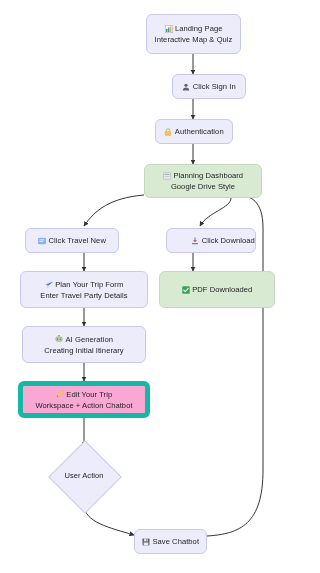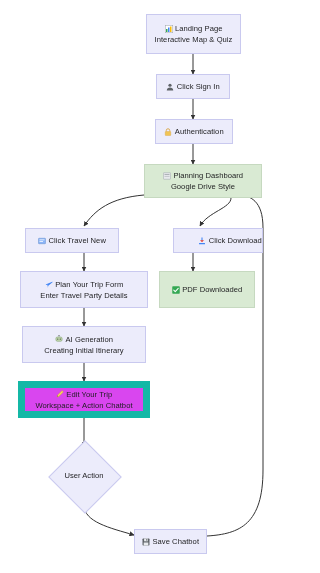--- a/index.html
+++ b/index.html
@@ -22,21 +22,21 @@
     width: 284px;
     height: 573px;
   }
   .node {
     position: absolute;
     box-sizing: border-box;
     display: flex;
     flex-direction: column;
     align-items: center;
     justify-content: center;
-    border-radius: 0;
+    border-radius: 6px;
     z-index: 2;
     overflow: hidden;
     white-space: nowrap;
   }
   .node .line {
     font-size: 7.6px;
     line-height: 11px;
     color: #1d1d1f;
     letter-spacing: 0.05px;
     display: flex;
@@ -60,22 +60,22 @@
   
   .n-purple {
     background: #ececfb;
     border: 1px solid #c9c9ef;
   }
   .n-green {
     background: #d9ead3;
     border: 1px solid #c6d9c0;
   }
   .n-orange {
-    background: #d946ef;
-    border: 7px solid #14b8a6;
+    background: #f9a8d4;
+    border: 5px solid #14b8a6;
   }
   
   .diamond {
     position: absolute;
     z-index: 2;
   }
   .diamond .dshape {
     position: absolute;
     left: 50%;
     top: 50%;
@@ -136,21 +136,21 @@
           <rect x="2" y="8" width="3" height="6" fill="#34a853"></rect>
           <rect x="6" y="5" width="3" height="9" fill="#4285f4"></rect>
           <rect x="10" y="3" width="3" height="11" fill="#fbbc05"></rect>
         </svg>
       </span>
       <span>Landing Page</span>
     </div>
     <div class="line2">Interactive Map &amp; Quiz</div>
   </div>
 
-  <div class="node n-purple" style="left:156px; top:74px; width:74px; height:25px;text-align:center;">
+  <div class="node n-purple" style="left:172px; top:74px; width:74px; height:25px;text-align:center;">
     <div class="line">
       <span class="ico">
         <svg width="8" height="8" viewBox="0 0 16 16">
           <circle cx="8" cy="4.5" r="3.2" fill="#5f6368"></circle>
           <path d="M1.5 15 C1.5 10.5 5 9 8 9 C11 9 14.5 10.5 14.5 15 Z" fill="#5f6368"></path>
         </svg>
       </span>
       <span>Click Sign In</span>
     </div>
   </div>
@@ -187,34 +187,34 @@
         <svg width="8" height="8" viewBox="0 0 16 16">
           <rect x="1" y="2.5" width="14" height="11" rx="1.2" fill="#8ab4f8" stroke="#5f87c4" stroke-width="0.9"></rect>
           <rect x="3" y="5" width="10" height="1.5" fill="#ffffff"></rect>
           <rect x="3" y="8" width="7" height="1.5" fill="#ffffff"></rect>
         </svg>
       </span>
       <span>Click Travel New</span>
     </div>
   </div>
 
-  <div class="node n-purple" style="left:173px; top:228px; width:90px; height:25px;padding-left:24px;">
+  <div class="node n-purple" style="left:166px; top:228px; width:90px; height:25px;padding-left:24px;">
     <div class="line">
       <span class="ico">
         <svg width="8" height="8" viewBox="0 0 16 16">
           <path d="M8 1 L8 8" stroke="#4285f4" stroke-width="2.2" fill="none"></path>
           <path d="M4 6.5 L8 10.5 L12 6.5 Z" fill="#ea4335"></path>
           <rect x="2" y="12" width="12" height="2.4" rx="0.6" fill="#4285f4"></rect>
         </svg>
       </span>
       <span>Click Download</span>
     </div>
   </div>
 
-  <div class="node n-green" style="left:159px; top:271px; width:96px; height:37px;">
+  <div class="node n-green" style="left:159px; top:271px; width:116px; height:37px;">
     <div class="line">
       <span class="ico">
         <svg width="8" height="8" viewBox="0 0 16 16">
           <rect x="0.5" y="0.5" width="15" height="15" rx="1.5" fill="#34a853"></rect>
           <path d="M3.5 8.3 L6.5 11.3 L12.5 4.8" fill="none" stroke="#ffffff" stroke-width="2.1" stroke-linecap="round" stroke-linejoin="round"></path>
         </svg>
       </span>
       <span>PDF Downloaded</span>
     </div>
   </div>

